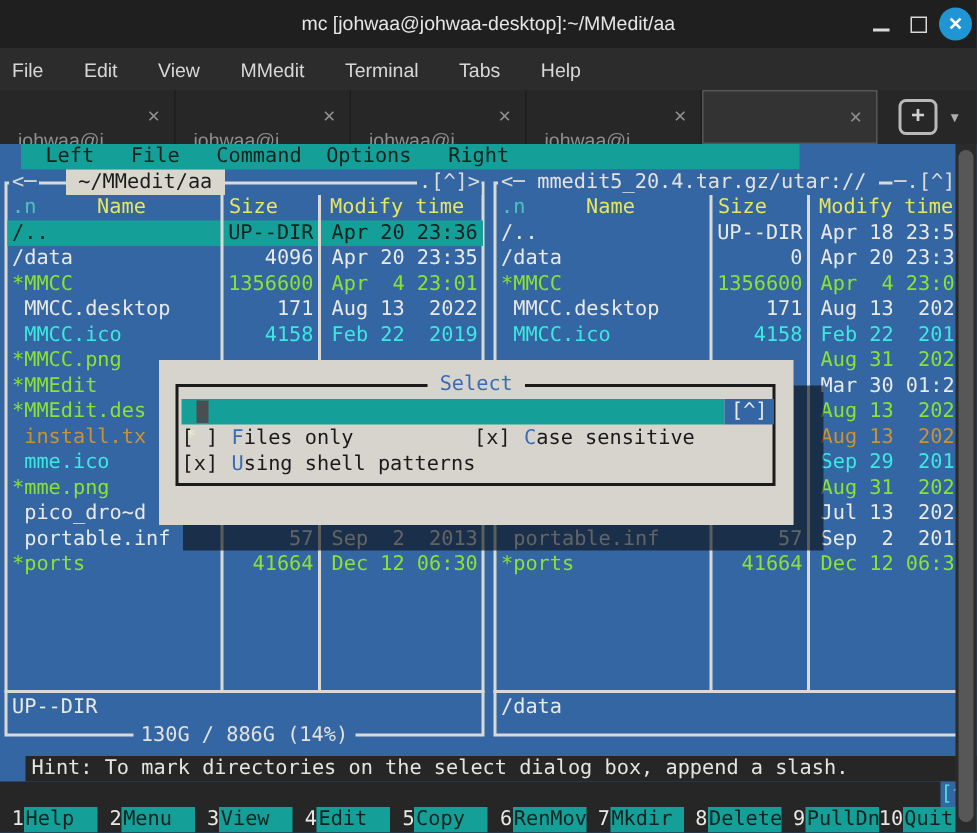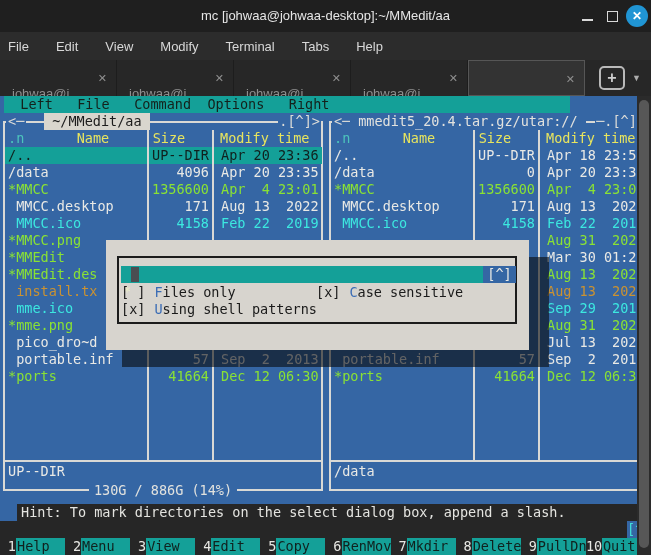--- a/index.html
+++ b/index.html
@@ -32,40 +32,40 @@
   .tab .tclose { position:absolute; right:9px; top:0; height:36px; line-height:36px; font-size:11px; color:#8f8f8f; }
   .tab.active { background:#333333; border:1px solid #565656; }
   .tab.active .tlabel { color:#cccccc; }
   #new-tab-btn { position:absolute; left:599px; top:6px; width:26px; height:24px; border:2px solid #b9b9b9;
                  border-radius:5px; color:#cfcfcf; font-size:16px; font-weight:bold; text-align:center; line-height:20px; }
   #tab-dropdown { position:absolute; left:632px; top:13px; color:#adadad; font-size:9px; }
 
   
   #terminal { position:absolute; left:0; top:96px; width:651px; height:459px; background:var(--panel-blue);
               font-family:"DejaVu Sans Mono", monospace; font-size:13.5px; line-height:17px; white-space:pre; }
-  #mc-menubar { position:absolute; left:4px; top:0; width:566px; height:17px; background:var(--teal); }
+  #mc-menubar { position:absolute; left:14px; top:0; width:519px; height:17px; background:var(--teal); }
   .mc-menu-item { position:absolute; top:0; color:#14211c; }
 
   .panel { position:absolute; top:17px; height:391px; }
   #panel-left  { left:0;   width:326px; }
   #panel-right { left:326px; width:325px; }
   .p-frame { position:absolute; left:3px; right:3px; top:8px; height:370px; border:2px solid var(--border-gray); }
   .p-hsep  { position:absolute; left:3px; right:3px; top:347px; height:2px; background:var(--border-gray); }
   .p-vsep  { position:absolute; top:17px; height:330px; width:2px; background:var(--border-gray); z-index:2; }
 
   .p-title { position:absolute; left:0; top:0; height:17px; width:100%; z-index:3; }
   .p-corner-l { position:absolute; left:6px; background:var(--panel-blue); color:#dcdcd8; padding:0 2px; }
   .p-path { position:absolute; }
   .p-path.active-path { background:var(--badge-beige); color:#1c1c1c; }
   .p-path.inactive-path { background:var(--panel-blue); color:#e2e2de; }
   .p-corner-r { position:absolute; right:5px; background:var(--panel-blue); color:#dcdcd8; padding:0 1px; }
 
   .p-head { position:absolute; left:0; top:17px; height:17px; width:100%; }
   .sort-ind { position:absolute; left:8px; color:#4cc4bc; }
-  .h-name { position:absolute; left:36px; width:114px; text-align:center; color:var(--header-yellow); }
+  .h-name { position:absolute; left:24px; width:114px; text-align:center; color:var(--header-yellow); }
   .h-size { position:absolute; left:149px; width:40px; text-align:center; color:var(--header-yellow); }
   .h-date { position:absolute; left:220px; color:var(--header-yellow); }
 
   .f-row { position:absolute; left:5px; right:4px; height:17px; }
   .f-row.sel { background:var(--teal); }
   .f-name { position:absolute; left:3px; }
   .f-size { position:absolute; left:138px; width:66px; text-align:right; }
   .f-date { position:absolute; left:216px; }
   .c-white { color:var(--file-white); } .c-green { color:var(--file-green); }
   .c-cyan { color:var(--file-cyan); }  .c-orange { color:var(--file-orange); }
@@ -125,21 +125,21 @@
       </div>
     <div class="winbtn" id="btn-close">
         <span class="circle">✕</span>
       </div>
   </div>
 
   <div id="menubar">
       <div class="menu-item" style="position: static;">File</div>
       <div class="menu-item" style="position: static;">Edit</div>
       <div class="menu-item" style="position: static;">View</div>
-      <div class="menu-item" style="position: static;">Modify</div>
+      <div class="menu-item" style="position: static;">MMedit</div>
       <div class="menu-item" style="position: static;">Terminal</div>
       <div class="menu-item" style="position: static;">Tabs</div>
       <div class="menu-item" style="position: static;">Help</div>
     </div>
 
   <div id="tabbar">
     <div id="new-tab-btn">+</div>
     <div id="tab-dropdown">▼</div>
   <div class="tab" style="left: 0px;">
         <span class="tlabel">johwaa@j...</span>
@@ -166,20 +166,21 @@
     <div id="mc-menubar"><div class="mc-menu-item" style="left: 16.275px;">Left</div><div class="mc-menu-item" style="left: 73.2375px;">File</div><div class="mc-menu-item" style="left: 130.2px;">Command</div><div class="mc-menu-item" style="left: 203.437px;">Options</div><div class="mc-menu-item" style="left: 284.812px;">Right</div></div>
 
     <div class="panel" id="panel-left"><div class="p-frame"></div><div class="p-hsep"></div><div class="p-vsep" style="left: 147px;"></div><div class="p-vsep" style="left: 212px;"></div><div class="p-title"><div class="p-corner-l">&lt;─</div><div class="p-path active-path" style="left: 44px;"> ~/MMedit/aa </div><div class="p-corner-r">.[^]&gt;</div></div><div class="p-head"><div class="sort-ind" style="position: absolute;">.n</div><div class="h-name">Name</div><div class="h-size">Size</div><div class="h-date">Modify time</div></div><div class="f-row sel" style="top: 34px;"><span class="f-name c-white">/..</span><span class="f-size c-white">UP--DIR</span><span class="f-date c-white">Apr 20 23:36</span></div><div class="f-row" style="top: 51px;"><span class="f-name c-white">/data</span><span class="f-size c-white">4096</span><span class="f-date c-white">Apr 20 23:35</span></div><div class="f-row" style="top: 68px;"><span class="f-name c-green">*MMCC</span><span class="f-size c-green">1356600</span><span class="f-date c-green">Apr  4 23:01</span></div><div class="f-row" style="top: 85px;"><span class="f-name c-white"> MMCC.desktop</span><span class="f-size c-white">171</span><span class="f-date c-white">Aug 13  2022</span></div><div class="f-row" style="top: 102px;"><span class="f-name c-cyan"> MMCC.ico</span><span class="f-size c-cyan">4158</span><span class="f-date c-cyan">Feb 22  2019</span></div><div class="f-row" style="top: 119px;"><span class="f-name c-green">*MMCC.png</span><span class="f-size c-green"></span><span class="f-date c-green"></span></div><div class="f-row" style="top: 136px;"><span class="f-name c-green">*MMEdit</span><span class="f-size c-green"></span><span class="f-date c-green"></span></div><div class="f-row" style="top: 153px;"><span class="f-name c-green">*MMEdit.des</span><span class="f-size c-green"></span><span class="f-date c-green"></span></div><div class="f-row" style="top: 170px;"><span class="f-name c-orange"> install.tx</span><span class="f-size c-orange"></span><span class="f-date c-orange"></span></div><div class="f-row" style="top: 187px;"><span class="f-name c-cyan"> mme.ico</span><span class="f-size c-cyan"></span><span class="f-date c-cyan"></span></div><div class="f-row" style="top: 204px;"><span class="f-name c-green">*mme.png</span><span class="f-size c-green"></span><span class="f-date c-green"></span></div><div class="f-row" style="top: 221px;"><span class="f-name c-white"> pico_dro~d</span><span class="f-size c-white"></span><span class="f-date c-white"></span></div><div class="f-row" style="top: 238px;"><span class="f-name c-white"> portable.inf</span><span class="f-size c-white">57</span><span class="f-date c-white">Sep  2  2013</span></div><div class="f-row" style="top: 255px;"><span class="f-name c-green">*ports</span><span class="f-size c-green">41664</span><span class="f-date c-green">Dec 12 06:30</span></div><div class="p-mini">UP--DIR</div><div class="p-usage"><span>130G / 886G (14%)</span></div></div>
     <div class="panel" id="panel-right"><div class="p-frame"></div><div class="p-hsep"></div><div class="p-vsep" style="left: 147px;"></div><div class="p-vsep" style="left: 212px;"></div><div class="p-title"><div class="p-corner-l">&lt;─</div><div class="p-path inactive-path" style="left: 24px;"> mmedit5_20.4.tar.gz/utar:// </div><div class="p-corner-r">─.[^]&gt;</div></div><div class="p-head"><div class="sort-ind" style="position: absolute;">.n</div><div class="h-name">Name</div><div class="h-size">Size</div><div class="h-date">Modify time</div></div><div class="f-row" style="top: 34px;"><span class="f-name c-white">/..</span><span class="f-size c-white">UP--DIR</span><span class="f-date c-white">Apr 18 23:58</span></div><div class="f-row" style="top: 51px;"><span class="f-name c-white">/data</span><span class="f-size c-white">0</span><span class="f-date c-white">Apr 20 23:35</span></div><div class="f-row" style="top: 68px;"><span class="f-name c-green">*MMCC</span><span class="f-size c-green">1356600</span><span class="f-date c-green">Apr  4 23:01</span></div><div class="f-row" style="top: 85px;"><span class="f-name c-white"> MMCC.desktop</span><span class="f-size c-white">171</span><span class="f-date c-white">Aug 13  2022</span></div><div class="f-row" style="top: 102px;"><span class="f-name c-cyan"> MMCC.ico</span><span class="f-size c-cyan">4158</span><span class="f-date c-cyan">Feb 22  2019</span></div><div class="f-row" style="top: 119px;"><span class="f-name c-green"></span><span class="f-size c-green"></span><span class="f-date c-green">Aug 31  2022</span></div><div class="f-row" style="top: 136px;"><span class="f-name c-white"></span><span class="f-size c-white"></span><span class="f-date c-white">Mar 30 01:20</span></div><div class="f-row" style="top: 153px;"><span class="f-name c-green"></span><span class="f-size c-green"></span><span class="f-date c-green">Aug 13  2022</span></div><div class="f-row" style="top: 170px;"><span class="f-name c-orange"></span><span class="f-size c-orange"></span><span class="f-date c-orange">Aug 13  2022</span></div><div class="f-row" style="top: 187px;"><span class="f-name c-cyan"></span><span class="f-size c-cyan"></span><span class="f-date c-cyan">Sep 29  2013</span></div><div class="f-row" style="top: 204px;"><span class="f-name c-green"></span><span class="f-size c-green"></span><span class="f-date c-green">Aug 31  2022</span></div><div class="f-row" style="top: 221px;"><span class="f-name c-white"></span><span class="f-size c-white"></span><span class="f-date c-white">Jul 13  2023</span></div><div class="f-row" style="top: 238px;"><span class="f-name c-white"> portable.inf</span><span class="f-size c-white">57</span><span class="f-date c-white">Sep  2  2013</span></div><div class="f-row" style="top: 255px;"><span class="f-name c-green">*ports</span><span class="f-size c-green">41664</span><span class="f-date c-green">Dec 12 06:30</span></div><div class="p-mini">/data</div></div>
 
     <div class="shadow" id="dlg-shadow-r"></div>
     <div class="shadow" id="dlg-shadow-b"></div>
 
     <div id="dialog">
       <div id="dlg-border"></div>
+      <div id="dlg-title-row"><span>Select</span></div>
       <div id="dlg-input">
         <span class="star">*</span>
         <span class="cursor"></span>
       </div>
       <div id="dlg-hist">[^]</div>
       <div class="cb" id="cb-files"><span>[ ]</span><span class="cb-label">Files only</span></div>
       <div class="cb" id="cb-case"><span>[x]</span><span class="cb-label">Case sensitive</span></div>
       <div class="cb" id="cb-shell"><span>[x]</span><span class="cb-label">Using shell patterns</span></div>
     </div>
 

